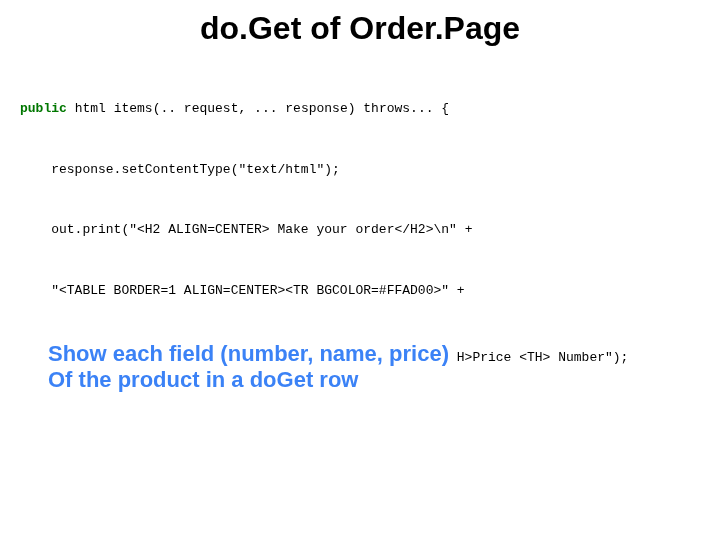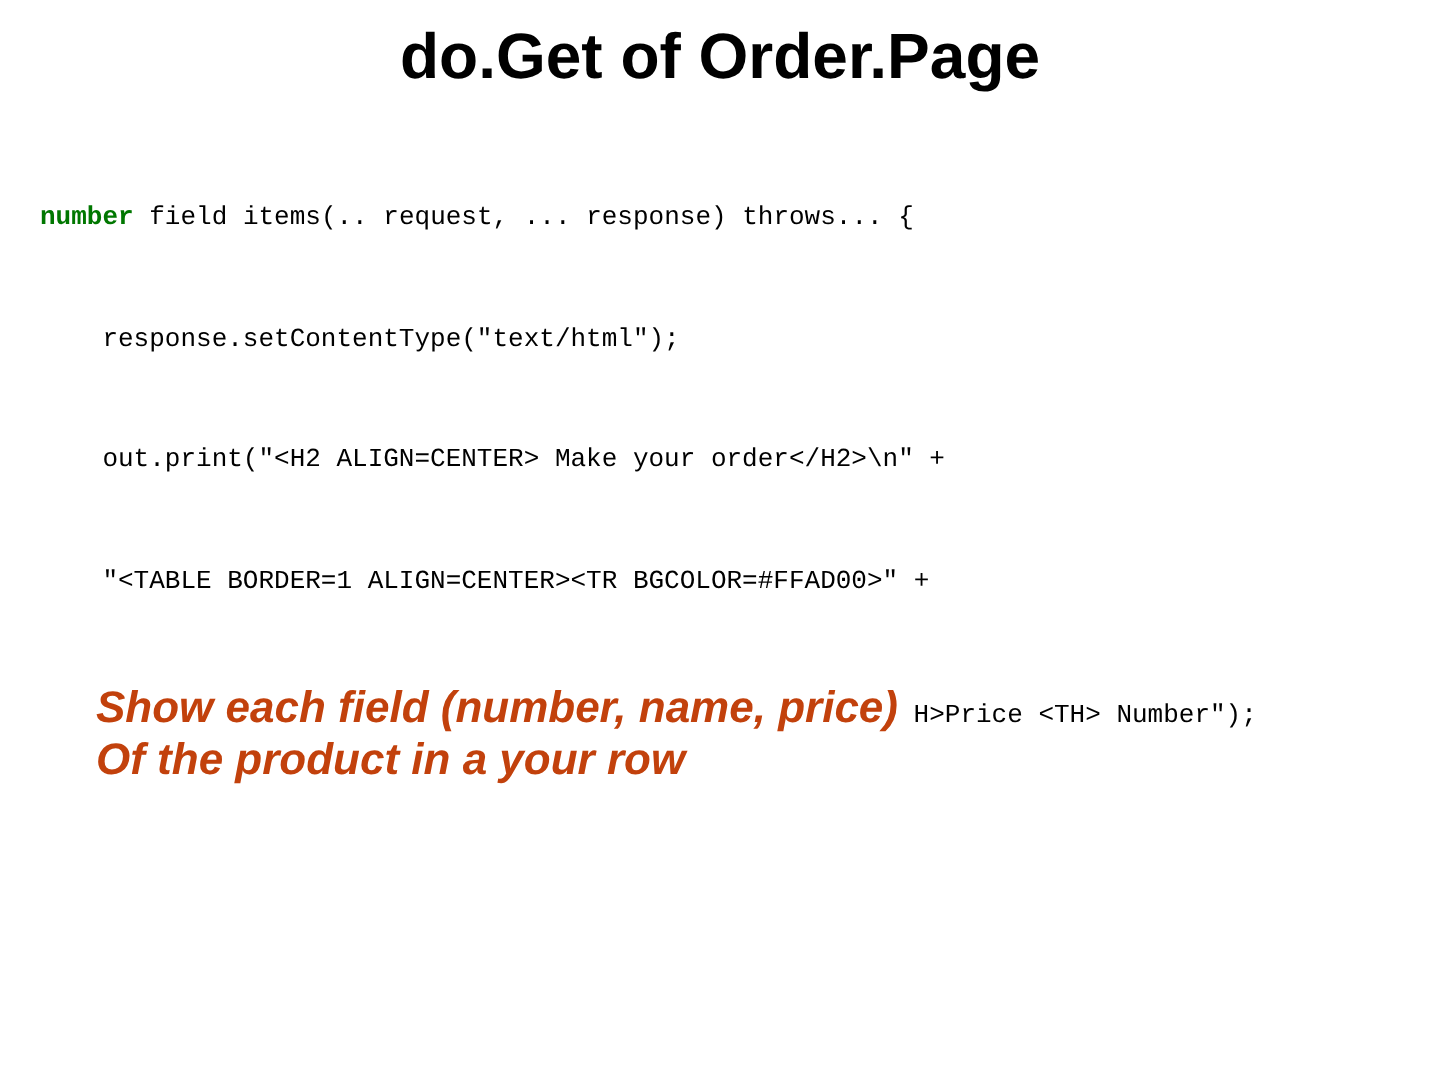--- a/index.html
+++ b/index.html
@@ -45,53 +45,52 @@
     }
 
     .highlight-green {
       color: #007700;
       font-weight: bold;
     }
 
     .large-text {
       font-size: 22px;
       font-weight: bold;
-      color: #c2410c;
+      color: #3b82f6;
       font-family: Arial, sans-serif;
-      font-style: italic;
     }
 
     .code-line {
       display: block;
       white-space: pre;
     }
 
     .code-area {
       width: 100%;
     }
   </style>
 </head>
 <body>
 
 <div class="page-container">
   <h1 class="page-title">do.Get of Order.Page</h1>
 
   <div class="code-area">
     <div class="code-block">
-      <span class="code-line"><span class="highlight-green">number</span> <span>field</span> <span>items(.. request, ... response) throws... {</span></span>
+      <span class="code-line"><span class="highlight-green">public</span> <span>html</span> <span>items(.. request, ... response) throws... {</span></span>
       <span class="code-line">    response.setContentType("text/html");</span>
       <span class="code-line">    out.print("&lt;H2 ALIGN=CENTER&gt; Make your order&lt;/H2&gt;\n" +</span>
       <span class="code-line">    "&lt;TABLE BORDER=1 ALIGN=CENTER&gt;&lt;TR BGCOLOR=#FFAD00&gt;" +</span>
     </div>
 
     <div style="padding-left: 28px; font-family: Arial, sans-serif;">
       <span class="large-text">Show each field (number, name, price)</span><span style="font-family: 'Courier New', monospace; font-size: 13px;"> H&gt;Price &lt;TH&gt; Number");</span>
     </div>
     <div style="padding-left: 28px; font-family: Arial, sans-serif;">
-      <span class="large-text">Of the product in a your row</span>
+      <span class="large-text">Of the product in a doGet row</span>
     </div>
 
     <div class="code-block">
       
       
       
       
       
       
       

